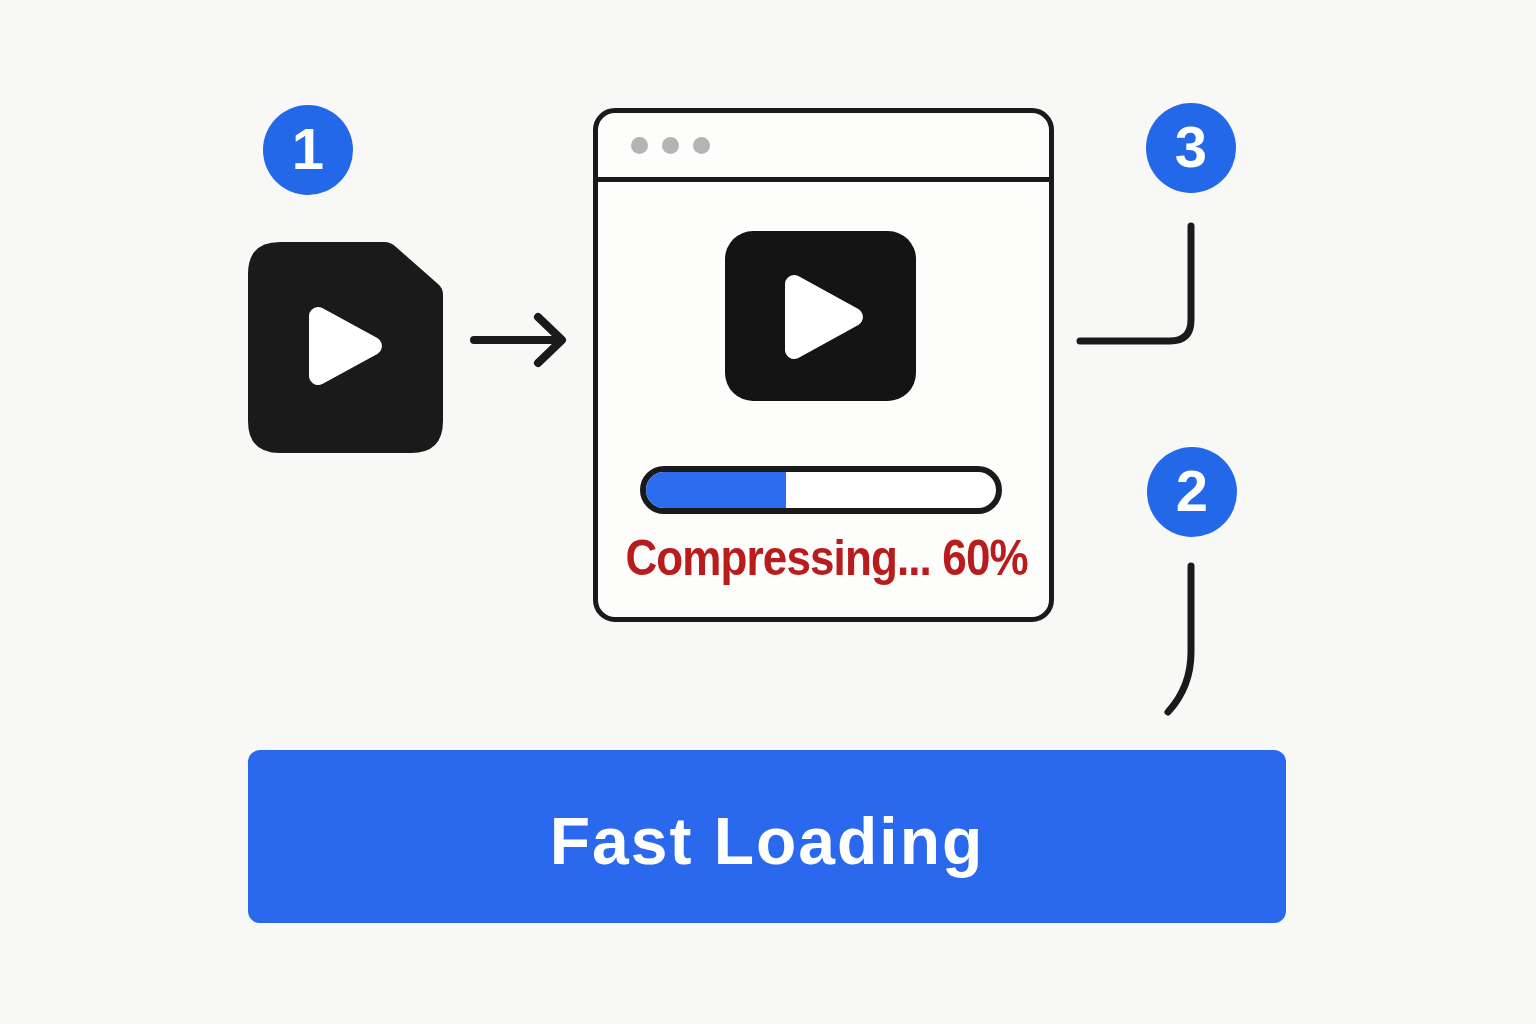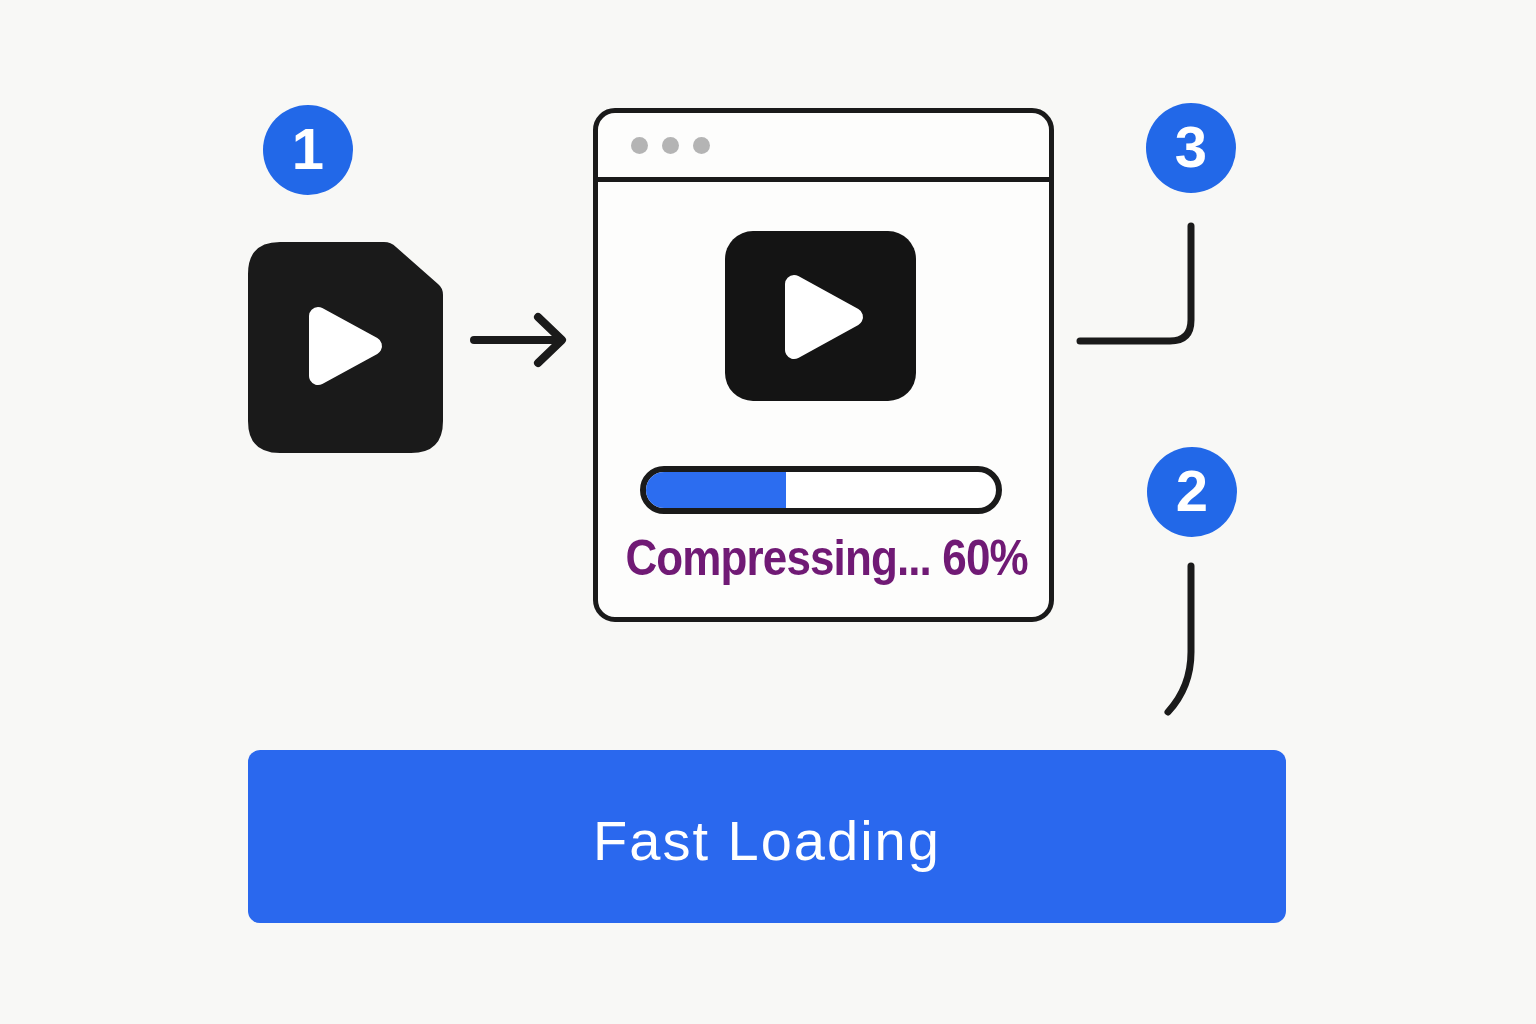--- a/index.html
+++ b/index.html
@@ -73,21 +73,21 @@
   .progress-fill {
     height: 100%;
     width: 40%;
     background: #2C6DF0;
   }
   .progress-label {
     position: absolute;
     left: 0; right: 0;
     top: 420px;
     text-align: right;
-    color: #701a75;
+    color: #b91c1c;
     font-size: 50px;
     font-weight: 600;
     line-height: 50px;
     white-space: nowrap;
   }
   .progress-label span {
     display: inline-block;
     transform: scaleX(0.88);
     transform-origin: center;
     letter-spacing: -1px;
@@ -97,22 +97,22 @@
   .banner {
     position: absolute;
     left: 248px; top: 750px;
     width: 1038px; height: 173px;
     background: #2A68EE;
     border-radius: 12px;
     display: flex; align-items: center; justify-content: center;
   }
   .banner span {
     color: #FFFFFF;
-    font-size: 56px;
-    font-weight: normal;
+    font-size: 66px;
+    font-weight: bold;
     letter-spacing: 2px;
     padding-top: 8px;
     white-space: nowrap;
   }
 </style>
 </head>
 <body>
 
 <div class="stage">
 

